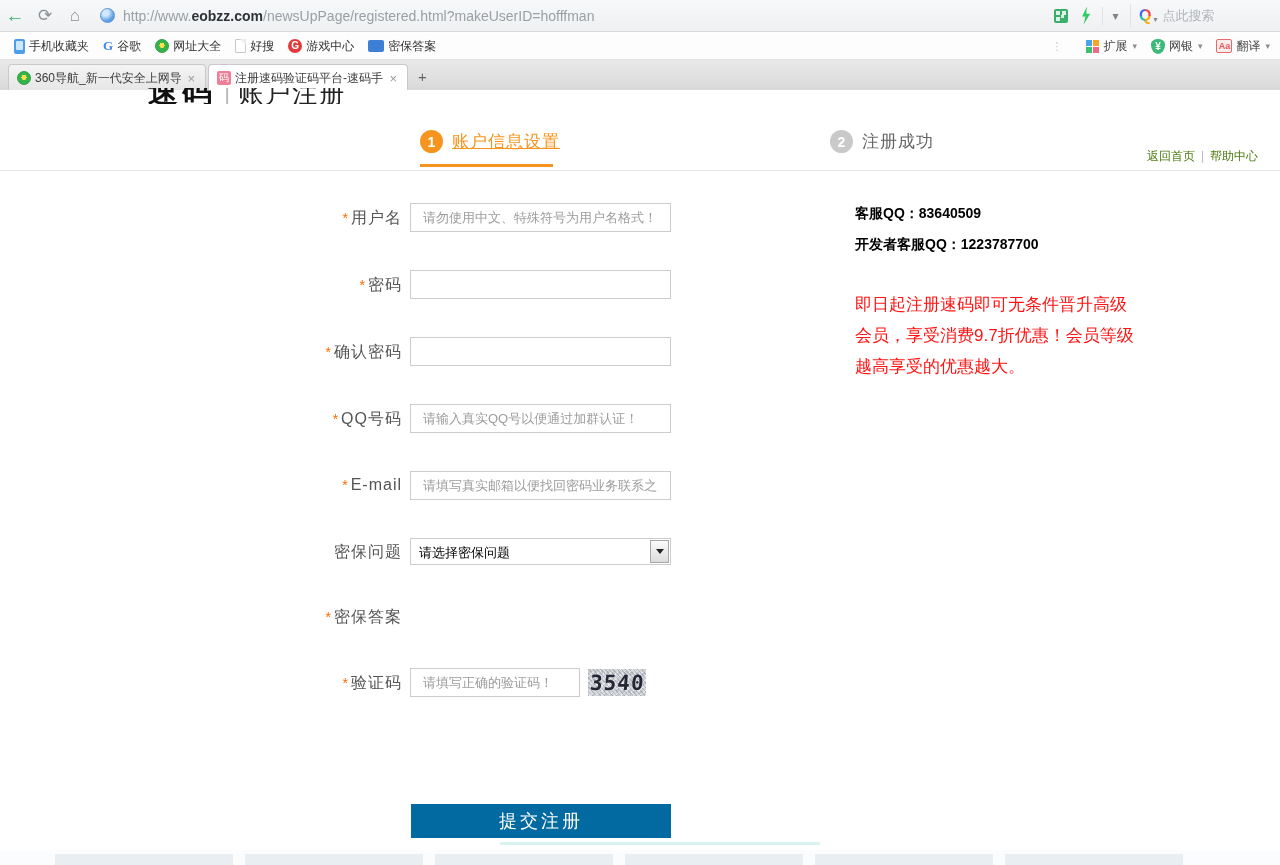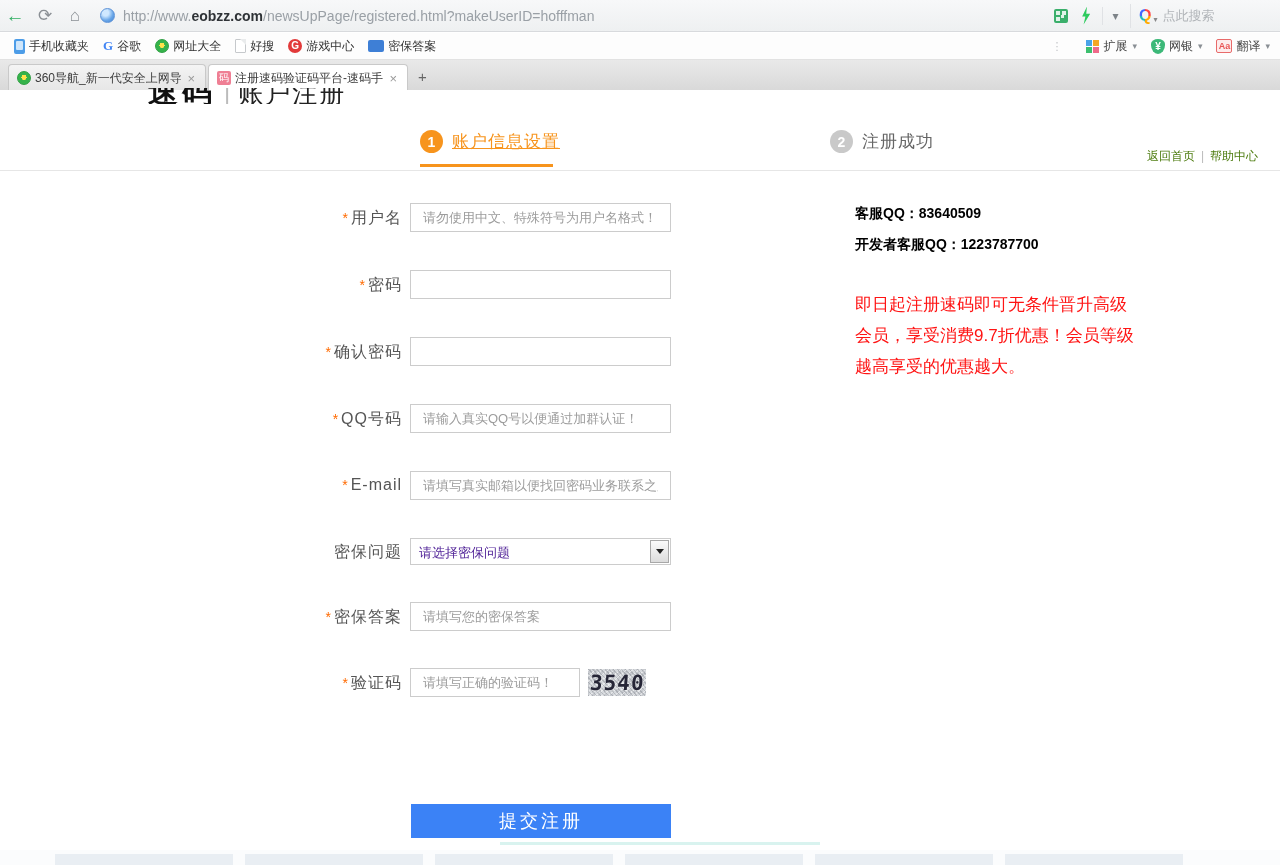--- a/index.html
+++ b/index.html
@@ -104,21 +104,21 @@
 
   
   .frow { position:absolute; left:0; width:700px; height:30px; }
   .flabel { position:absolute; left:230px; width:172px; text-align:right; top:5px;
     font-size:16px; color:#555; letter-spacing:1px; white-space:nowrap; }
   .req { color:#ff6a00; margin-right:2px; font-size:14px; }
   .finput { position:absolute; left:410px; top:0; width:261px; height:29px; border:1px solid #ccc;
     font-size:13px; color:#555; padding:0 12px; outline:none; font-family:inherit; background:#fff;}
   .finput::placeholder { color:#9c9c9c; opacity:1; }
   .fselect { position:absolute; left:410px; top:1px; width:261px; height:27px; border:1px solid #ccc; background:#fff; cursor:pointer;}
-  .fselect .seltext { position:absolute; left:8px; top:5px; font-size:13px; color:#4c1d95; }
+  .fselect .seltext { position:absolute; left:8px; top:5px; font-size:13px; color:#000000; }
   .selbtn { position:absolute; right:1px; top:1px; width:19px; height:23px; background:linear-gradient(#fbfbfb,#dcdcdc);
     border:1px solid #a8a8a8; display:flex; align-items:center; justify-content:center; }
   .selbtn .tri { width:0; height:0; border:4px solid transparent; border-top:5px solid #222; margin-top:4px; }
   .captcha-input { width:170px !important; }
   .captcha-img { position:absolute; left:588px; top:1px; width:58px; height:27px; cursor:pointer;
     background:
       repeating-linear-gradient(48deg, rgba(120,124,132,.35) 0 1px, transparent 1px 3px),
       repeating-linear-gradient(-40deg, rgba(255,255,255,.5) 0 1px, transparent 1px 4px),
       repeating-linear-gradient(95deg, #c7cacf 0 3px, #d6d9dd 3px 6px);
     display:flex; align-items:center; justify-content:center; }
@@ -127,21 +127,21 @@
 
   
   .rpanel { position:absolute; left:855px; top:115px; width:300px; }
   .qq-line { font-size:14px; font-weight:bold; color:#000000; margin-bottom:13px; }
   .promo { margin-top:35px; font-size:17px; color:#ff1414; line-height:31px; width:285px; }
 
   
   .agree-row { position:absolute; left:392px; top:656px; display:flex; align-items:center; }
   .agree-row input { width:13px; height:13px; margin-right:12px; cursor:pointer; }
   .agree-text { font-size:13px; color:#555; }
-  .submit-btn { position:absolute; left:411px; top:714px; width:260px; height:34px; background:#3b82f6;
+  .submit-btn { position:absolute; left:411px; top:714px; width:260px; height:34px; background:#0369a1;
     color:#fff; font-size:18px; letter-spacing:3px; border:none; cursor:pointer; font-family:inherit;
     display:flex; align-items:center; justify-content:center; }
 
   
   .footer-strip { position:absolute; left:0; bottom:0; width:1280px; height:15px; background:#fbfcfd; }
   .footer-strip .cyan { position:absolute; left:500px; top:-8px; width:320px; height:3px; background:#d9f3ef; }
   .fblocks { position:absolute; left:55px; bottom:0; display:flex; gap:12px; }
   .fblocks i { display:block; width:178px; height:11px; background:#e9eef3; }
 </style>
 </head>
@@ -285,21 +285,20 @@
       <div class="fselect">
         <span class="seltext">请选择密保问题</span>
         <span class="selbtn">
             <span class="tri"></span>
           </span>
       </div>
     </div>
 
     <div class="frow" style="top:512px">
       <div class="flabel"><span class="req">*</span><span>密保答案</span></div>
-      <input class="finput" type="text" placeholder="请填写您的密保答案" style="">
     </div>
 
     <div class="frow" style="top:578px">
       <div class="flabel"><span class="req">*</span><span>验证码</span></div>
       <input class="finput captcha-input" type="text" placeholder="请填写正确的验证码！" style="">
       <div class="captcha-img">
         <span class="captcha-text">3540</span>
       </div>
     </div>
 

